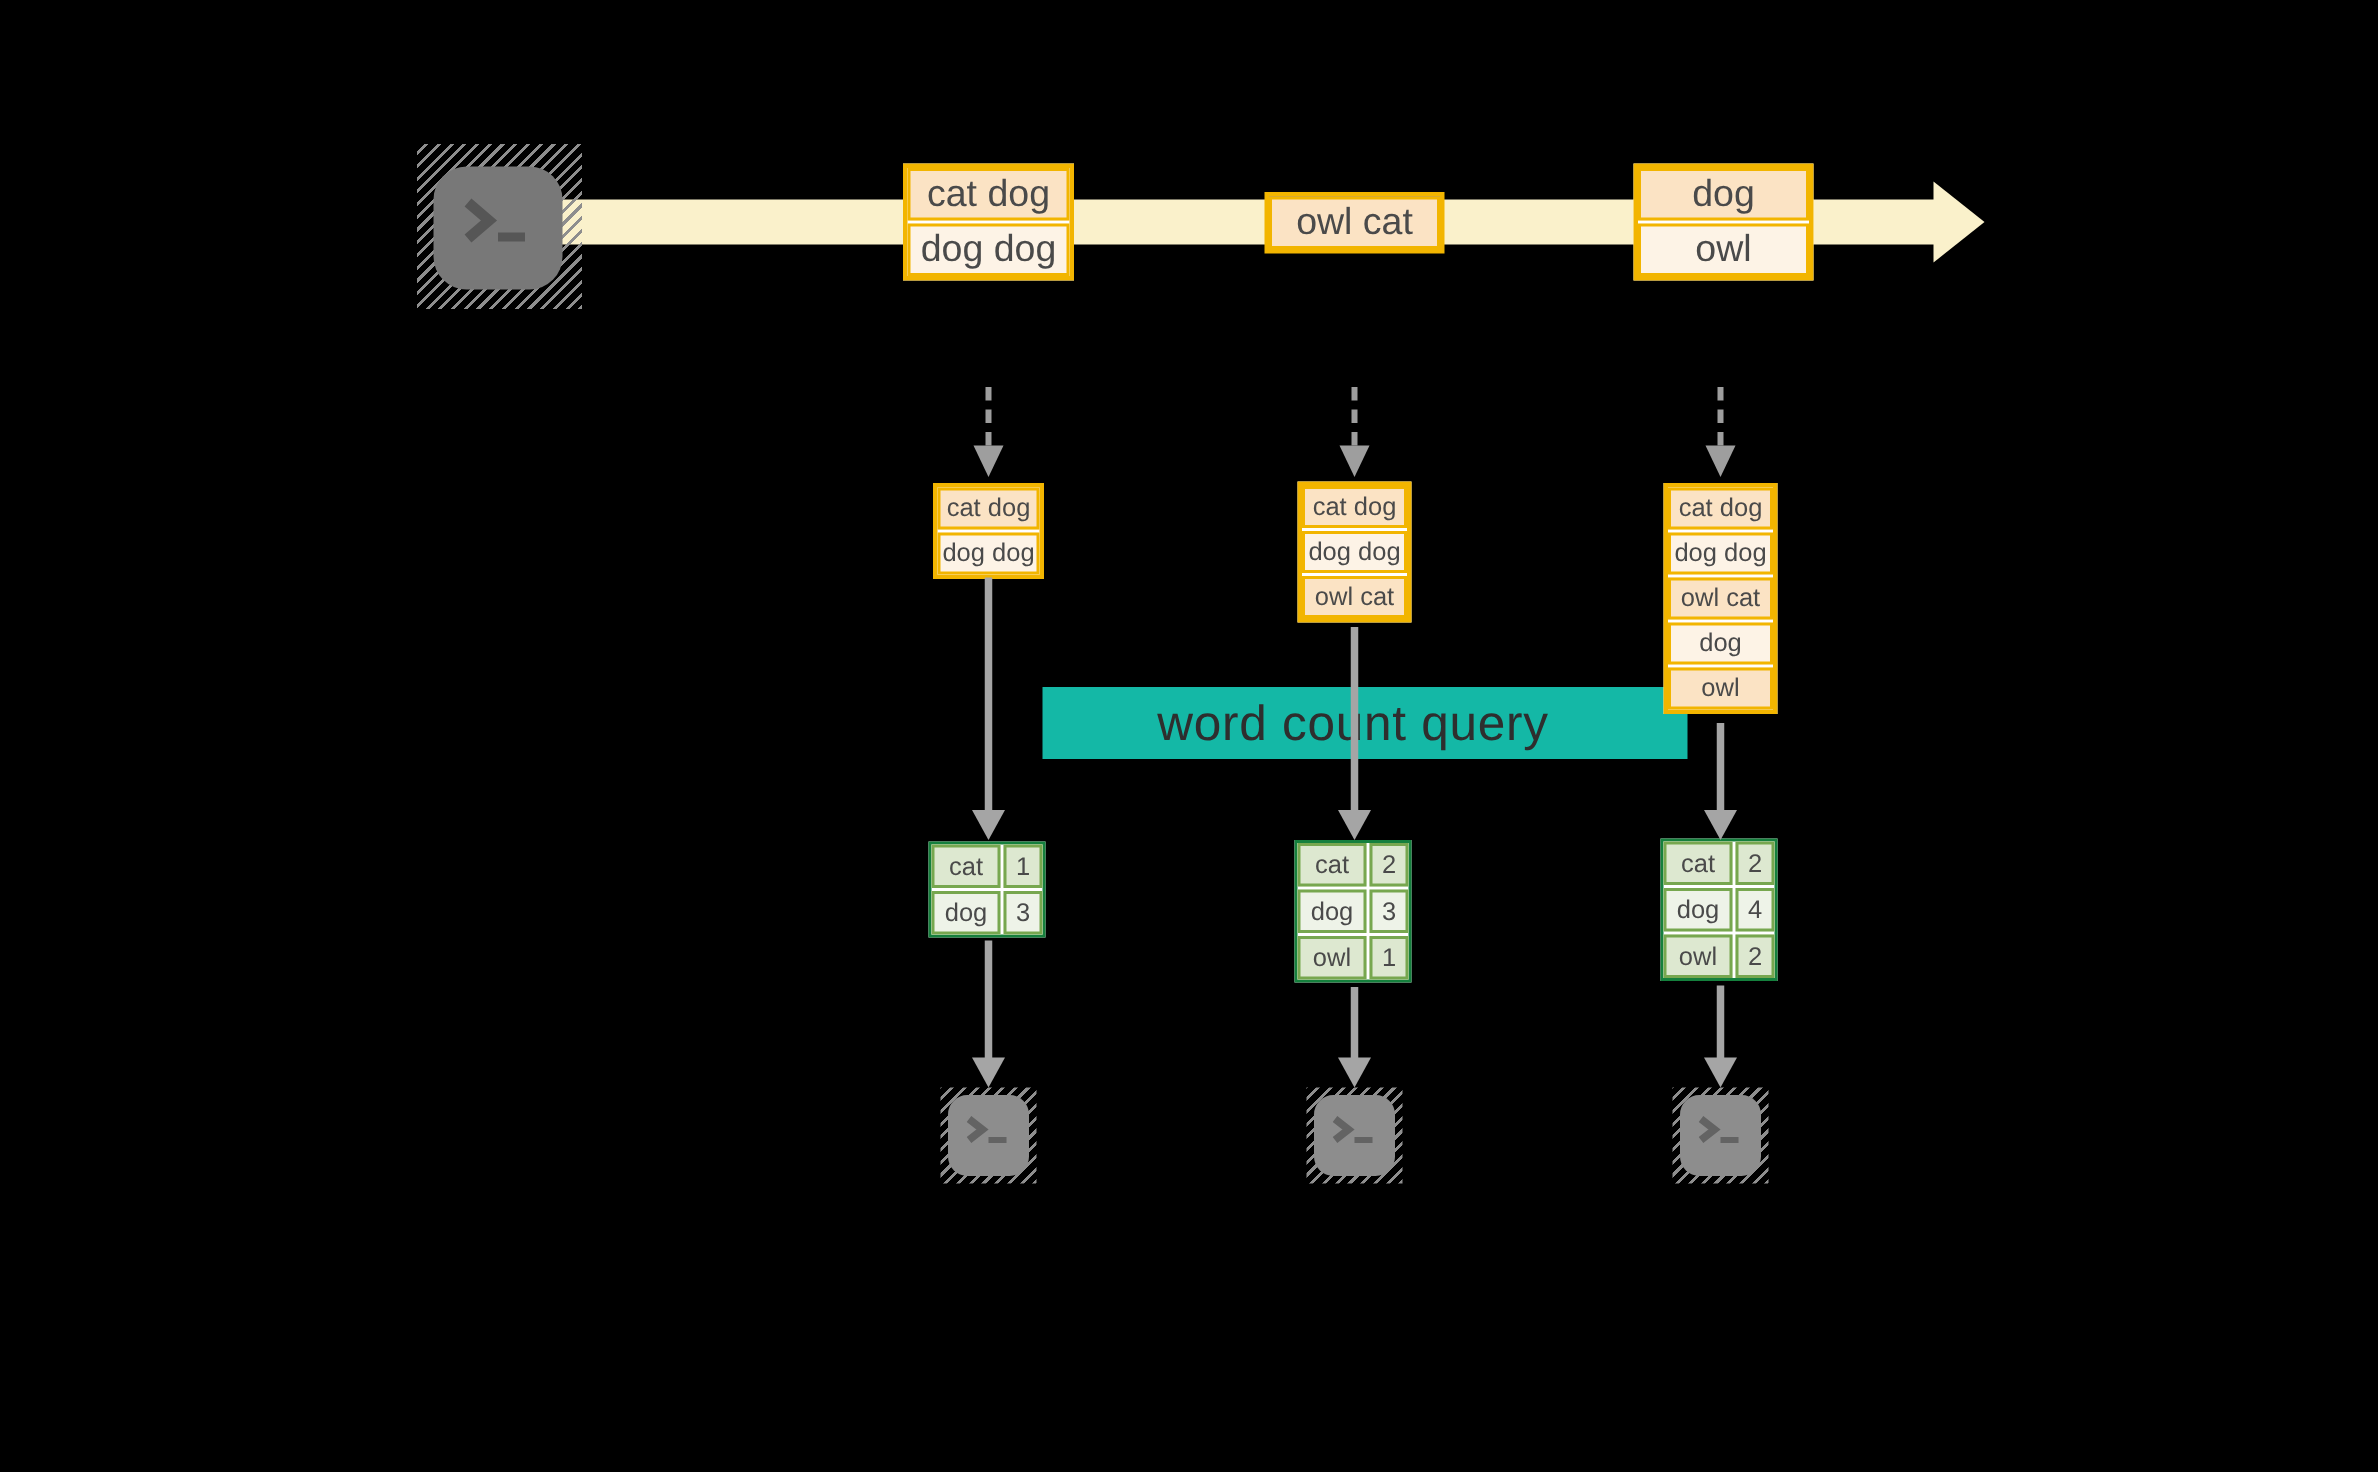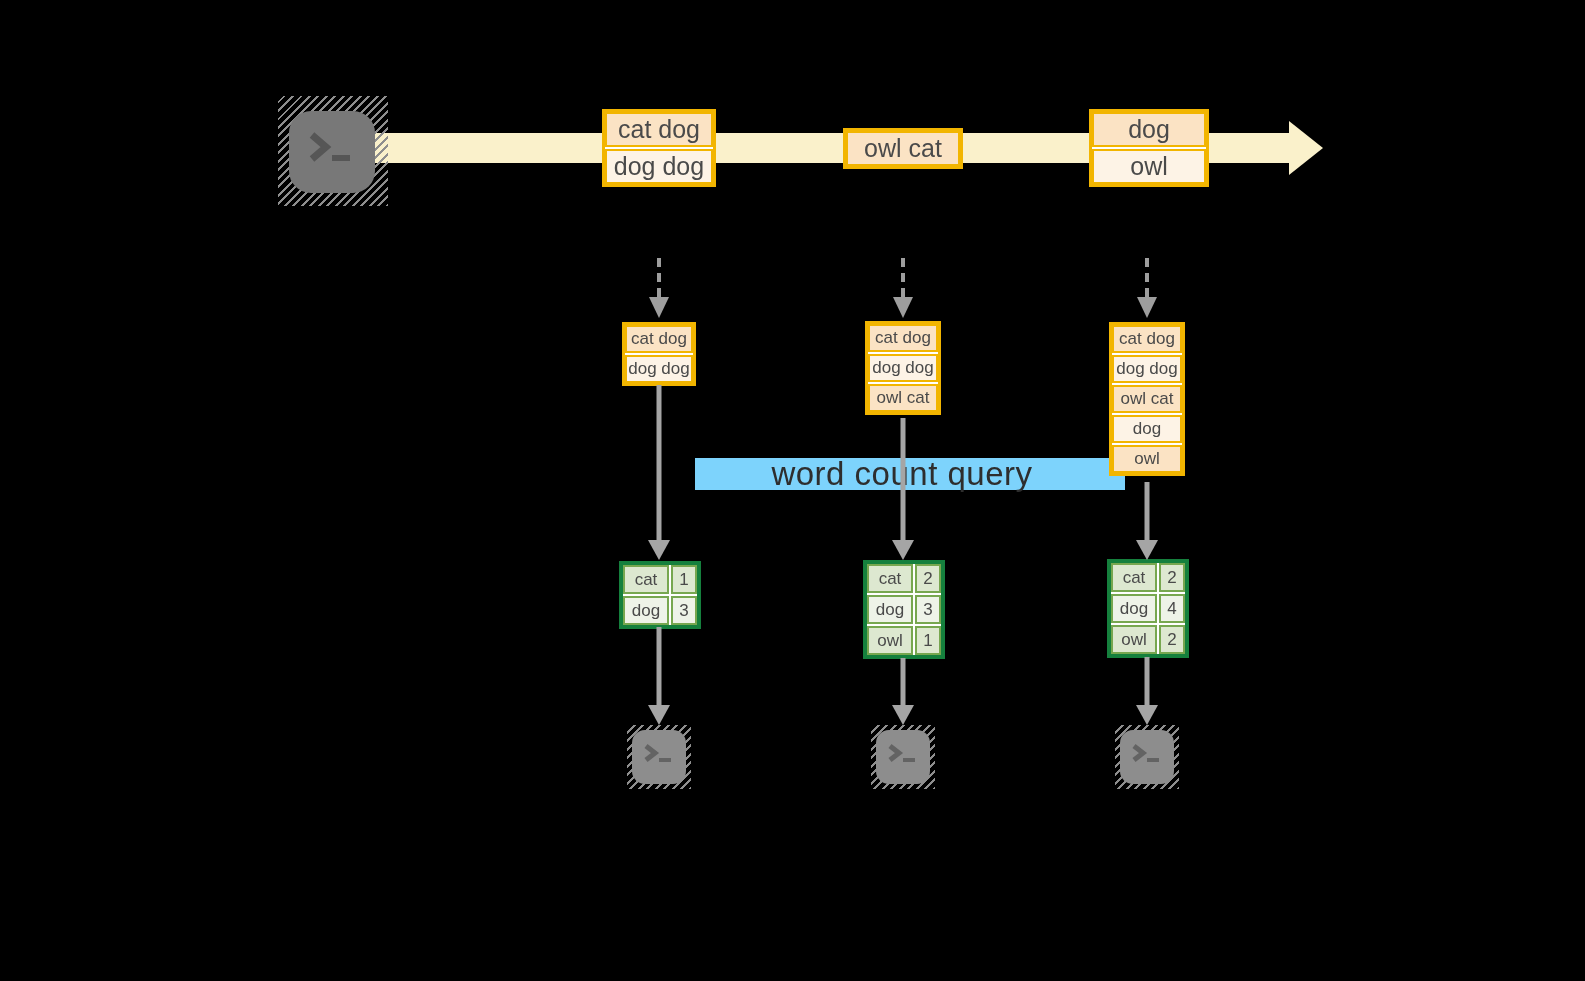--- a/index.html
+++ b/index.html
@@ -20,26 +20,26 @@
   .obox{background:#fff;border:3px solid #f2b500;display:flex;flex-direction:column;
     gap:2px;box-sizing:border-box;z-index:2;}
   .obox .row{border:2px solid #f2b500;display:flex;align-items:center;justify-content:center;
     color:#4a4a4a;}
   .obox .row:nth-child(odd){background:#fbe3c4;}
   .obox .row:nth-child(even){background:#fdf3e6;}
   .obox.big .row{height:31px;font-size:25px;}
   .obox.small .row{height:24px;font-size:17px;}
 
   
-  .query-band{left:695px;top:458px;width:430px;height:32px;background:#7dd3fc;z-index:1;
+  .query-band{left:695px;top:458px;width:430px;height:48px;background:#14b8a6;z-index:1;
     display:flex;align-items:center;justify-content:center;padding-right:16px;box-sizing:border-box;}
   .query-band span{font-size:33px;color:#2e2e2e;letter-spacing:.5px;}
 
   
-  .gtable{background:#fff;border:4px solid #15803d;display:flex;flex-direction:column;
+  .gtable{background:#fff;border:2px solid #15803d;display:flex;flex-direction:column;
     gap:2px;box-sizing:border-box;z-index:2;}
   .grow{display:flex;gap:2px;}
   .gcell{border:2px solid #77a74f;height:25px;display:flex;align-items:center;justify-content:center;
     font-size:17px;color:#4a4a4a;}
   .gword{width:42px;}
   .gval{width:22px;}
   .grow:nth-child(odd) .gcell{background:#dde8d0;}
   .grow:nth-child(even) .gcell{background:#eef3e8;}
 
   

